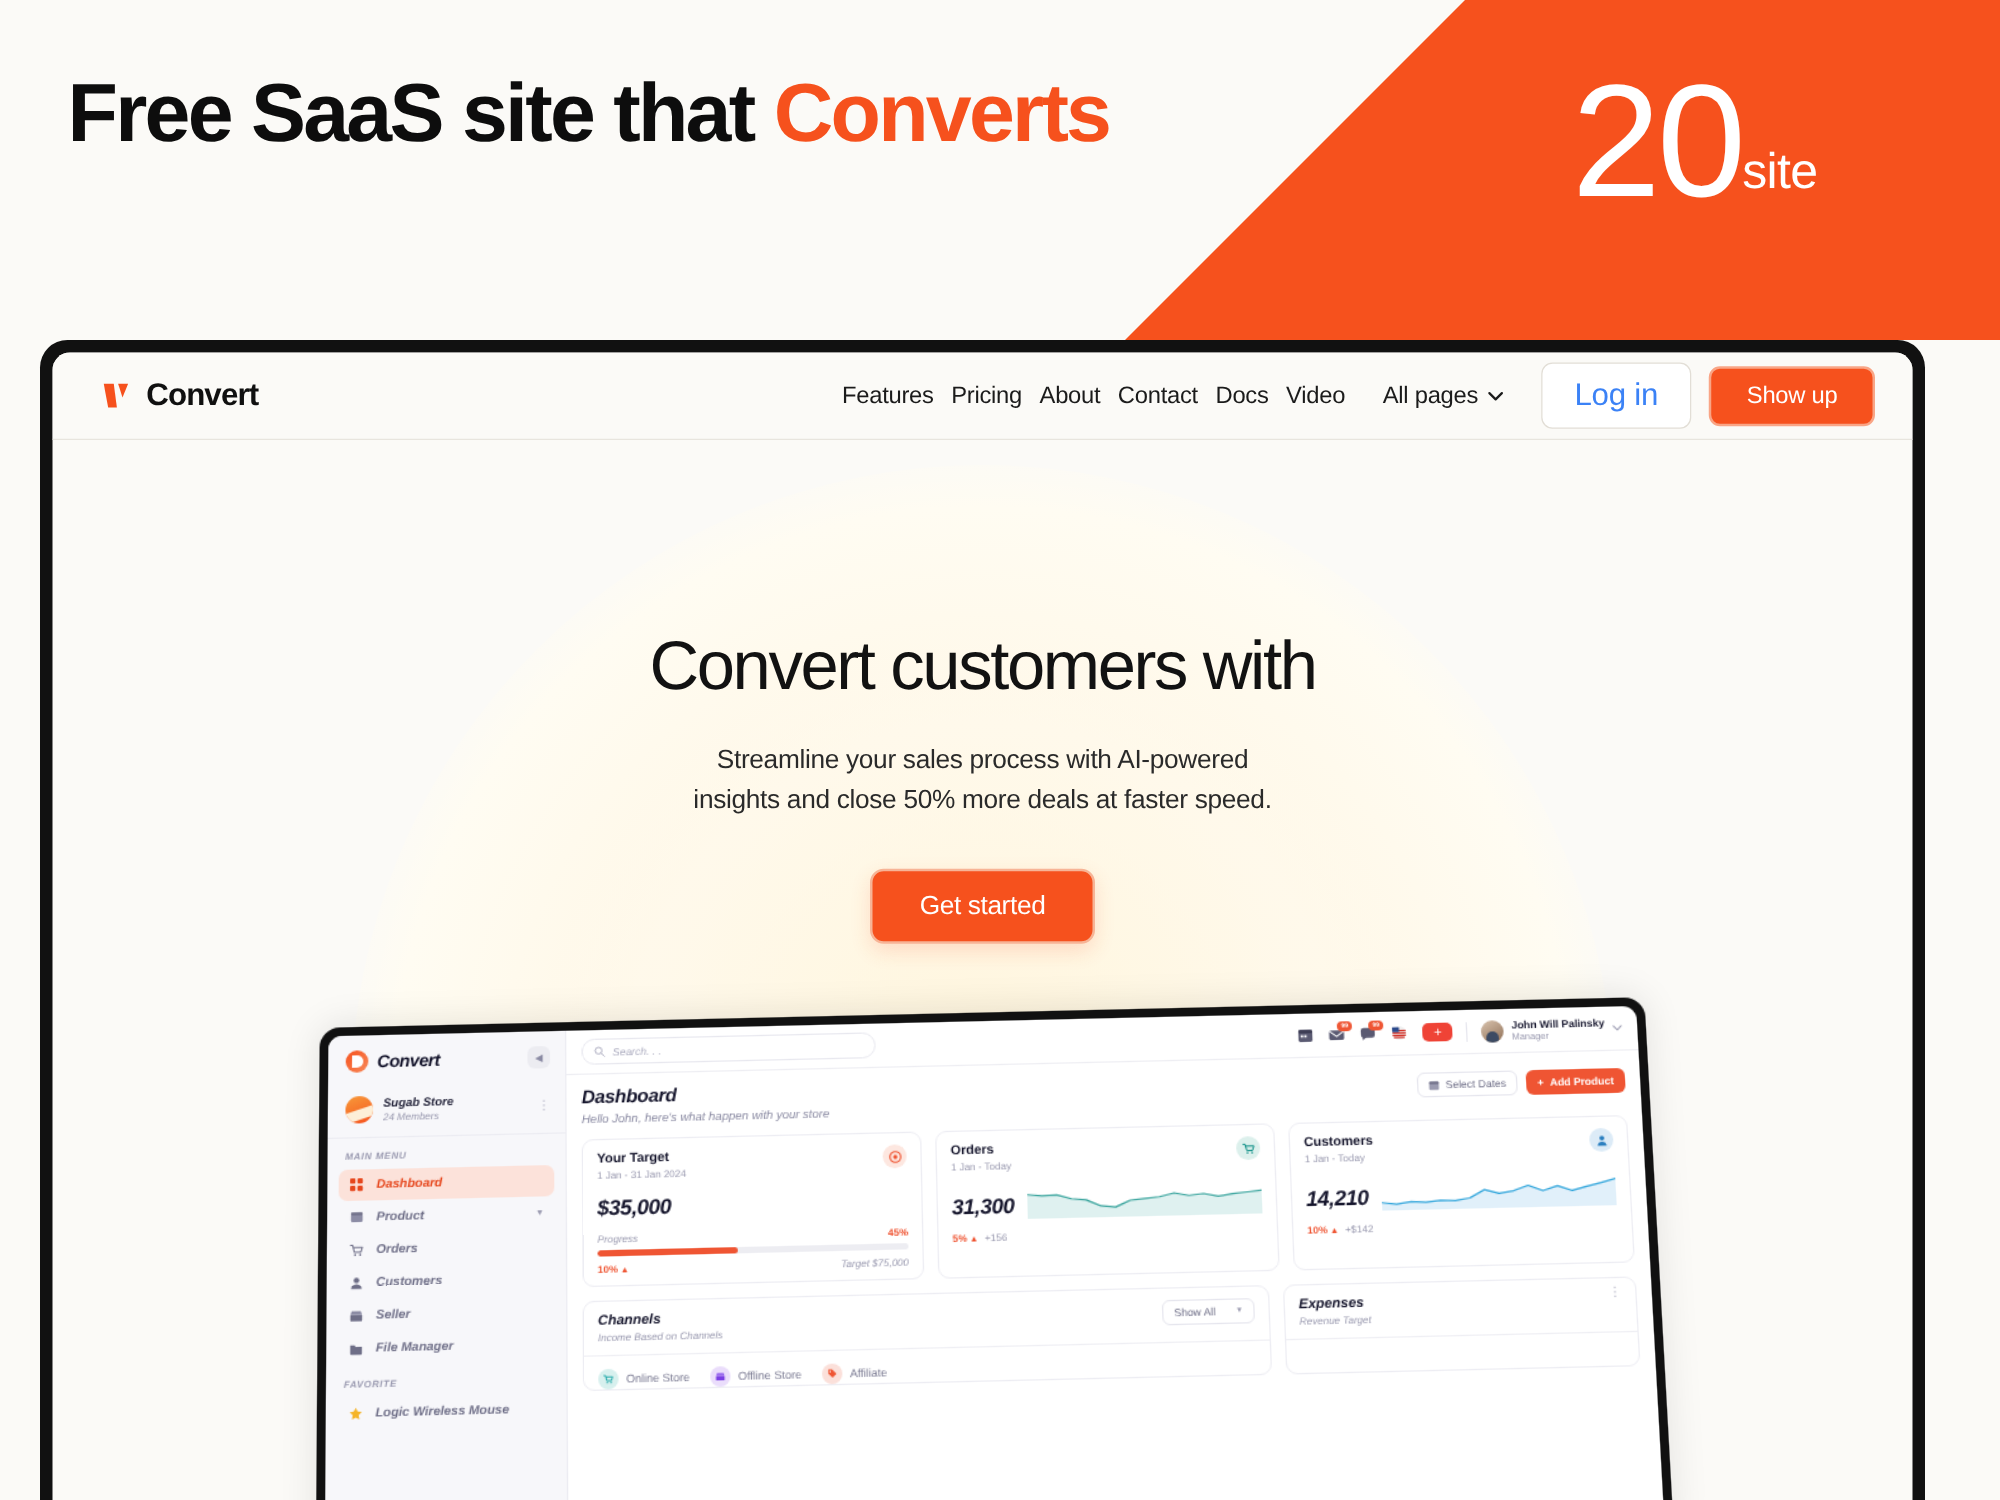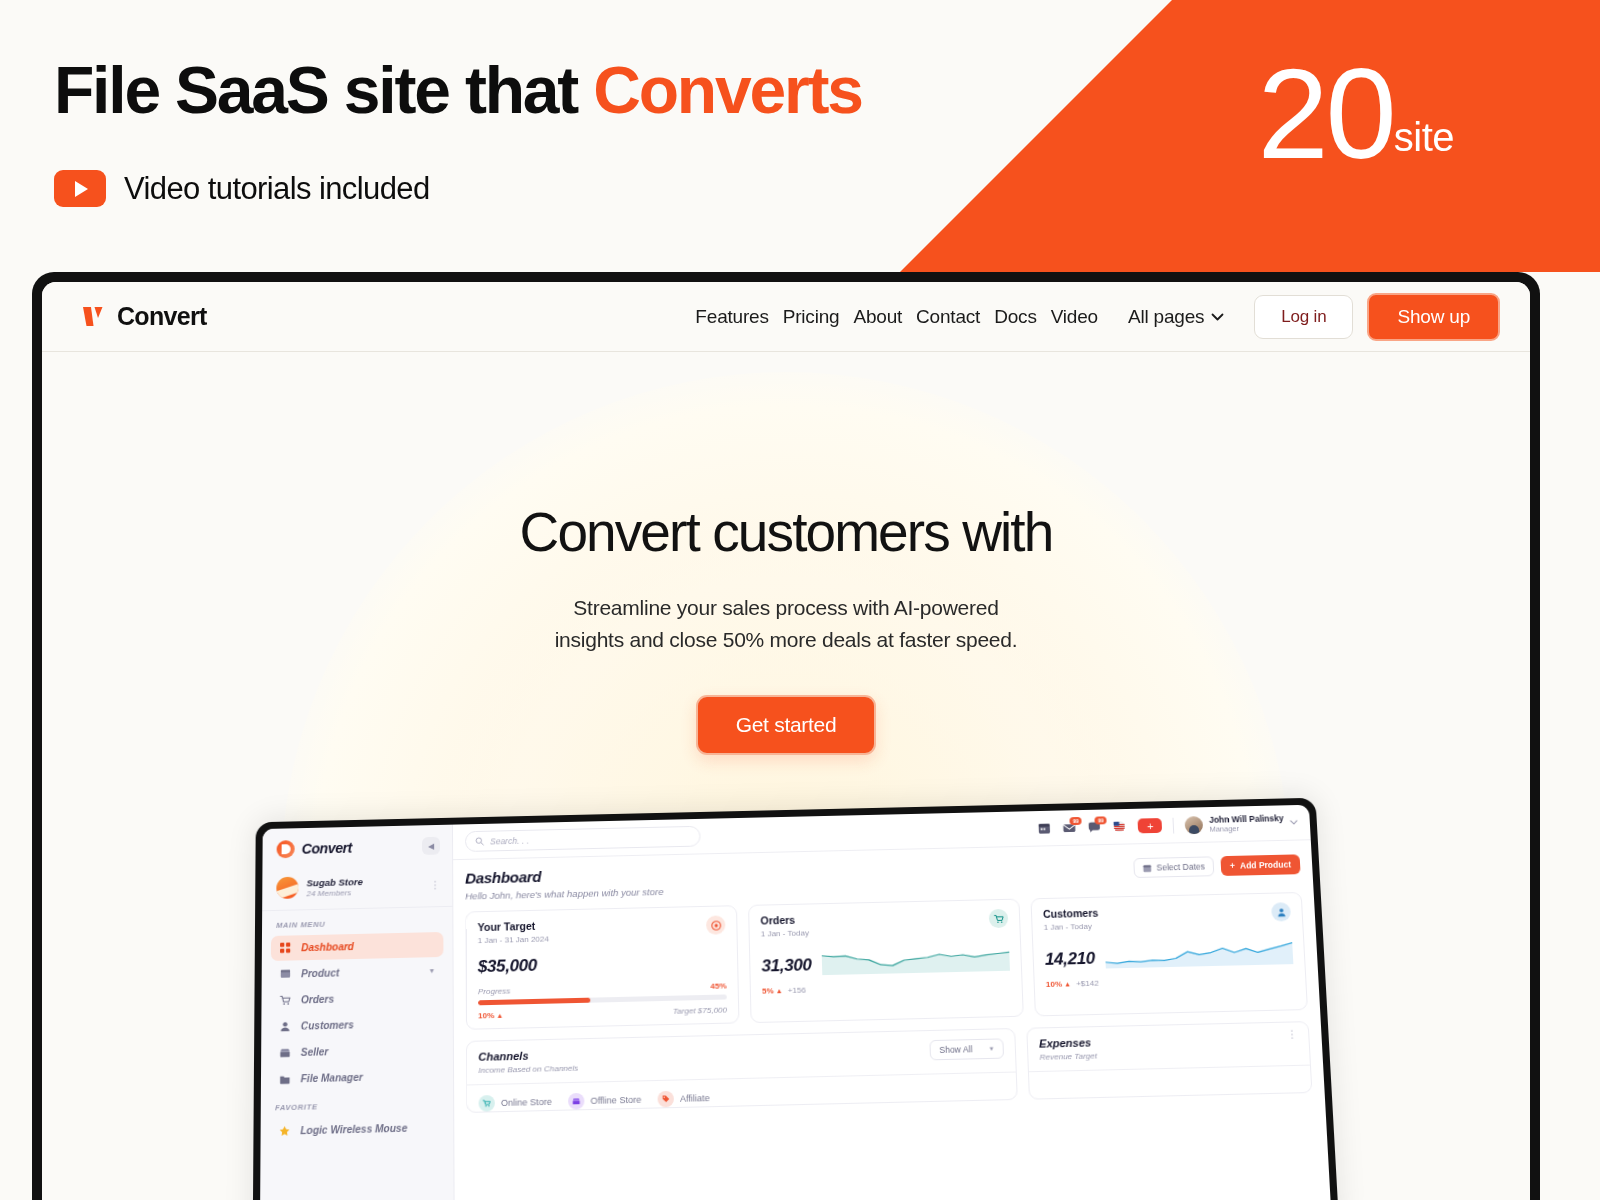--- a/index.html
+++ b/index.html
@@ -78,21 +78,21 @@
   .brand-name { font-size: 25px; font-weight: 700; color: #101010; letter-spacing: -0.7px; }
   .nav-links { margin-left: auto; display: flex; align-items: center; gap: 14px; }
   .nav-link {
     font-size: 19px; color: #1B1B1B; font-weight: 400; cursor: pointer;
     letter-spacing: -0.2px; white-space: nowrap;
   }
   .nav-drop { display: flex; align-items: center; gap: 7px; margin-left: 16px; }
   .chev { width: 13px; height: 8px; flex: none; }
   .nav-actions { margin-left: 30px; display: flex; align-items: center; gap: 14px; }
   .btn-login {
-    padding: 11px 26px; font-size: 17px; color: #7f1d1d;
+    padding: 11px 26px; font-size: 25px; color: #3b82f6;
     background: #FFFFFF; border: 1px solid #E2DED6; border-radius: 9px; cursor: pointer;
     letter-spacing: -0.2px;
   }
   .btn-signup {
     padding: 11px 28px; font-size: 19px; color: #FFFFFF;
     background: #F6511D; border: 2px solid #F9A586; border-radius: 9px; cursor: pointer;
     letter-spacing: -0.2px;
   }
 
   
@@ -285,29 +285,23 @@
   .d-chan-ico { width: 16px; height: 16px; border-radius: 50%; display: flex; align-items: center; justify-content: center; font-size: 8px; }
   .d-chan-lbl { font-size: 9px; color: #7A7A92; }
 </style>
 </head>
 <body>
 
 <div class="promo">
   <div class="promo-wedge"></div>
 
   <div class="promo-title">
-    <span>File SaaS site that </span><span class="hl">Converts</span>
+    <span>Free SaaS site that </span><span class="hl">Converts</span>
   </div>
 
-  <div class="promo-sub">
-    <span class="yt-badge">
-        <span class="tri"></span>
-      </span>
-    <span class="promo-sub-text">Video tutorials included</span>
-  </div>
 
   <div class="pages-wrap">
     <span class="pages-num">20</span>
     <span class="pages-lbl">site</span>
   </div>
 </div>
 
 <div class="frame">
 <div class="viewport">
 

